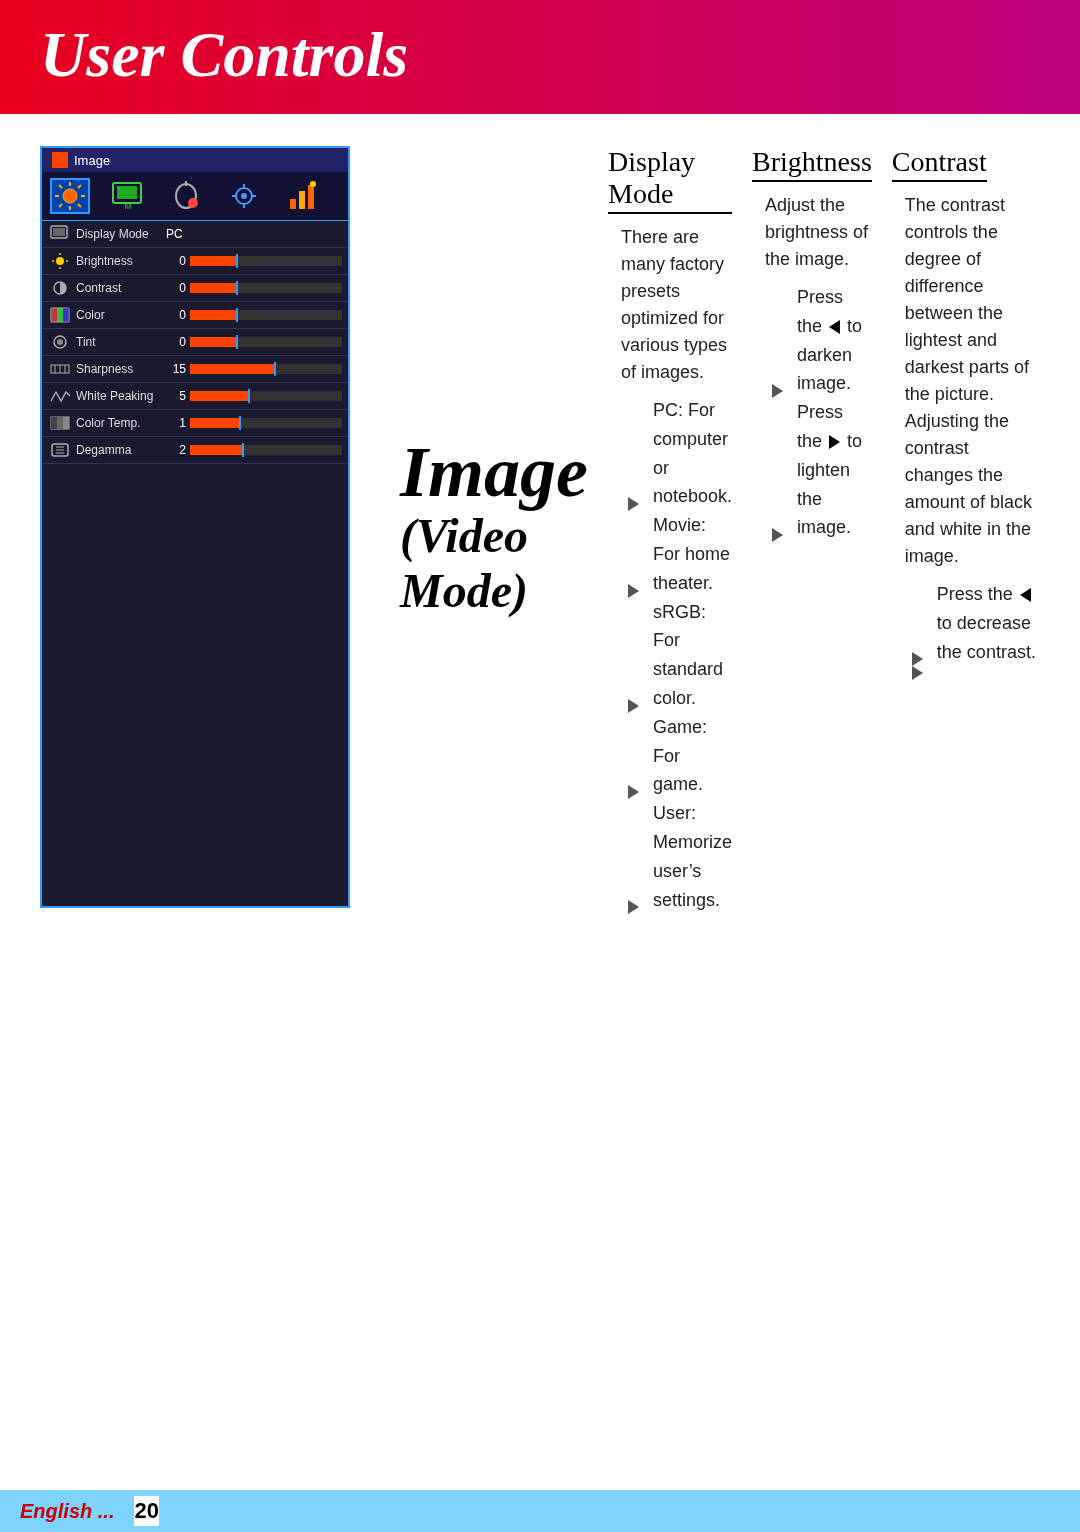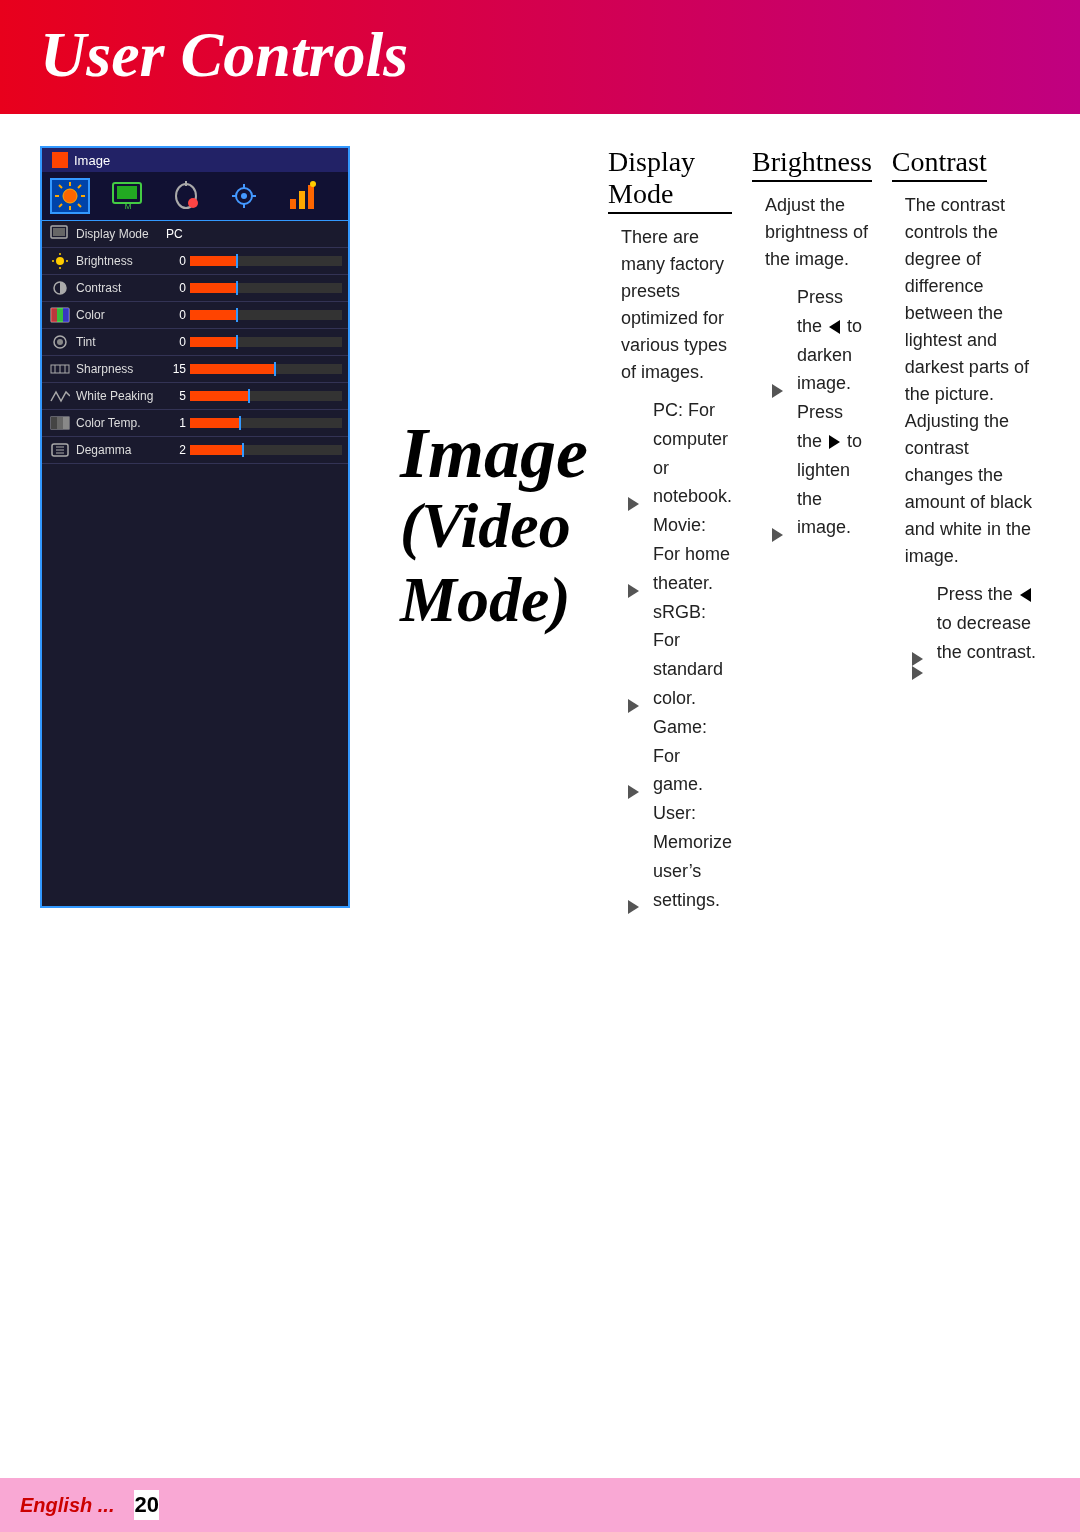--- a/index.html
+++ b/index.html
@@ -158,21 +158,21 @@
     .image-title {
       font-size: 72px;
       font-style: italic;
       font-weight: bold;
       font-family: 'Times New Roman', serif;
       color: #000;
       line-height: 1;
     }
 
     .video-mode-title {
-      font-size: 64px;
+      font-size: 48px;
       font-style: italic;
       font-weight: bold;
       font-family: 'Times New Roman', serif;
       color: #000;
     }
 
     
     .section {
       margin-bottom: 24px;
     }
@@ -242,22 +242,22 @@
       vertical-align: middle;
       margin: 0 2px;
     }
 
     
     .footer {
       position: fixed;
       bottom: 0;
       left: 0;
       width: 1080px;
-      height: 54px;
-      background: #f9a8d4;
+      height: 42px;
+      background: #7dd3fc;
       display: flex;
       align-items: center;
       padding: 0 20px;
       gap: 20px;
     }
 
     .footer-lang {
       font-size: 20px;
       font-weight: bold;
       color: #cc0000;

